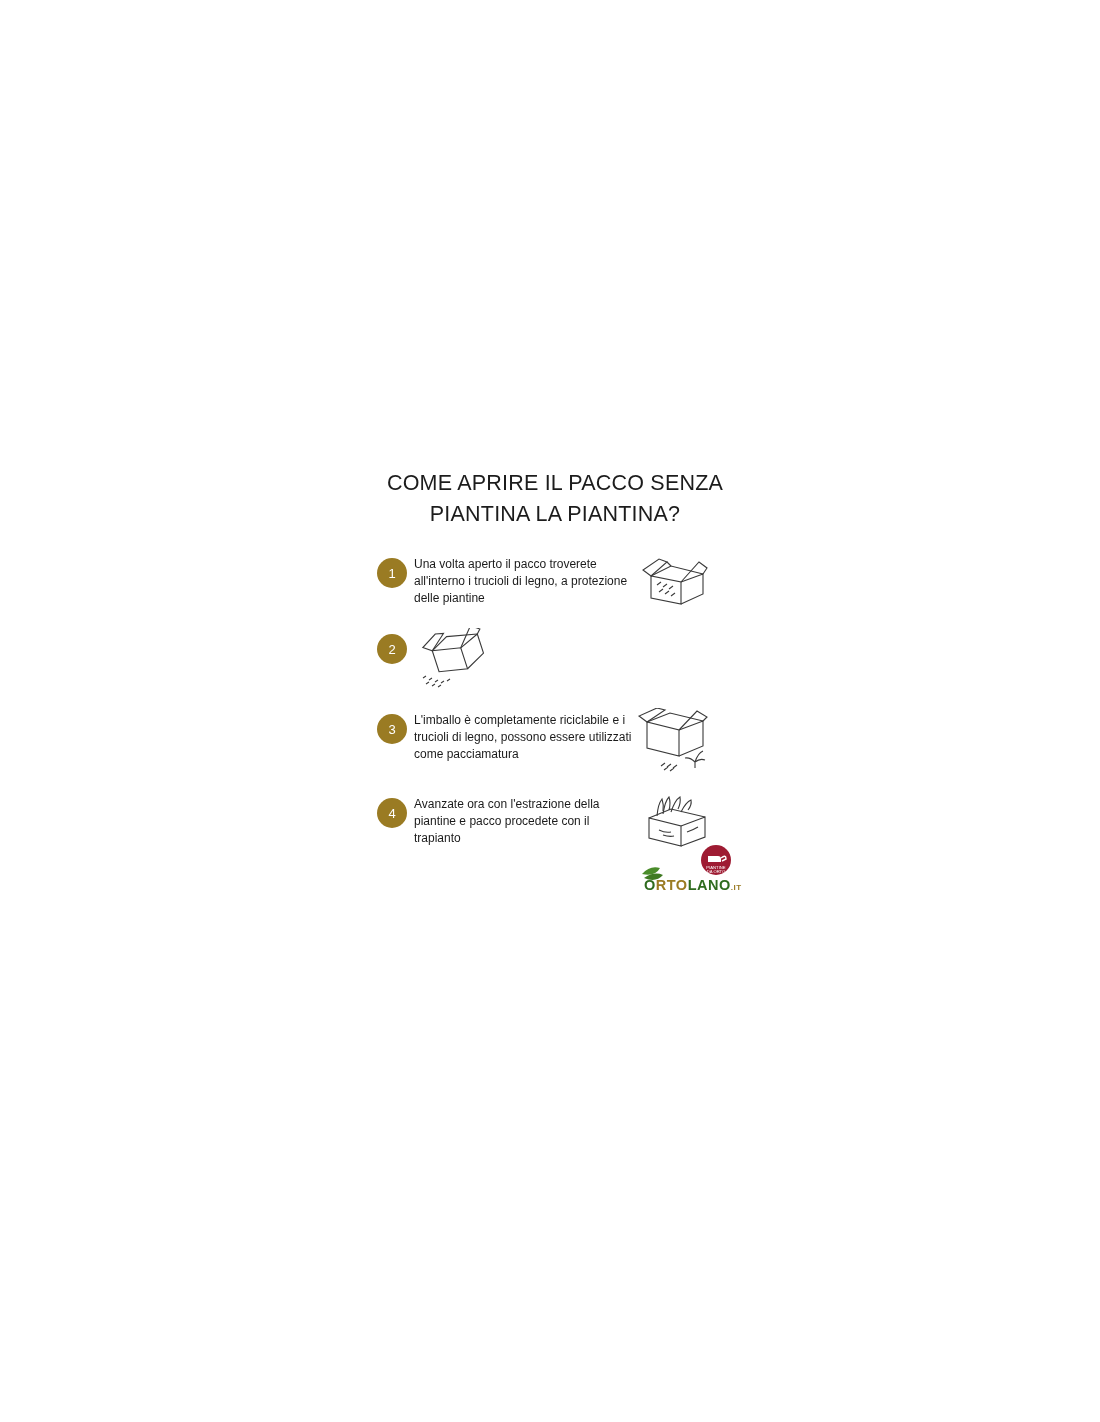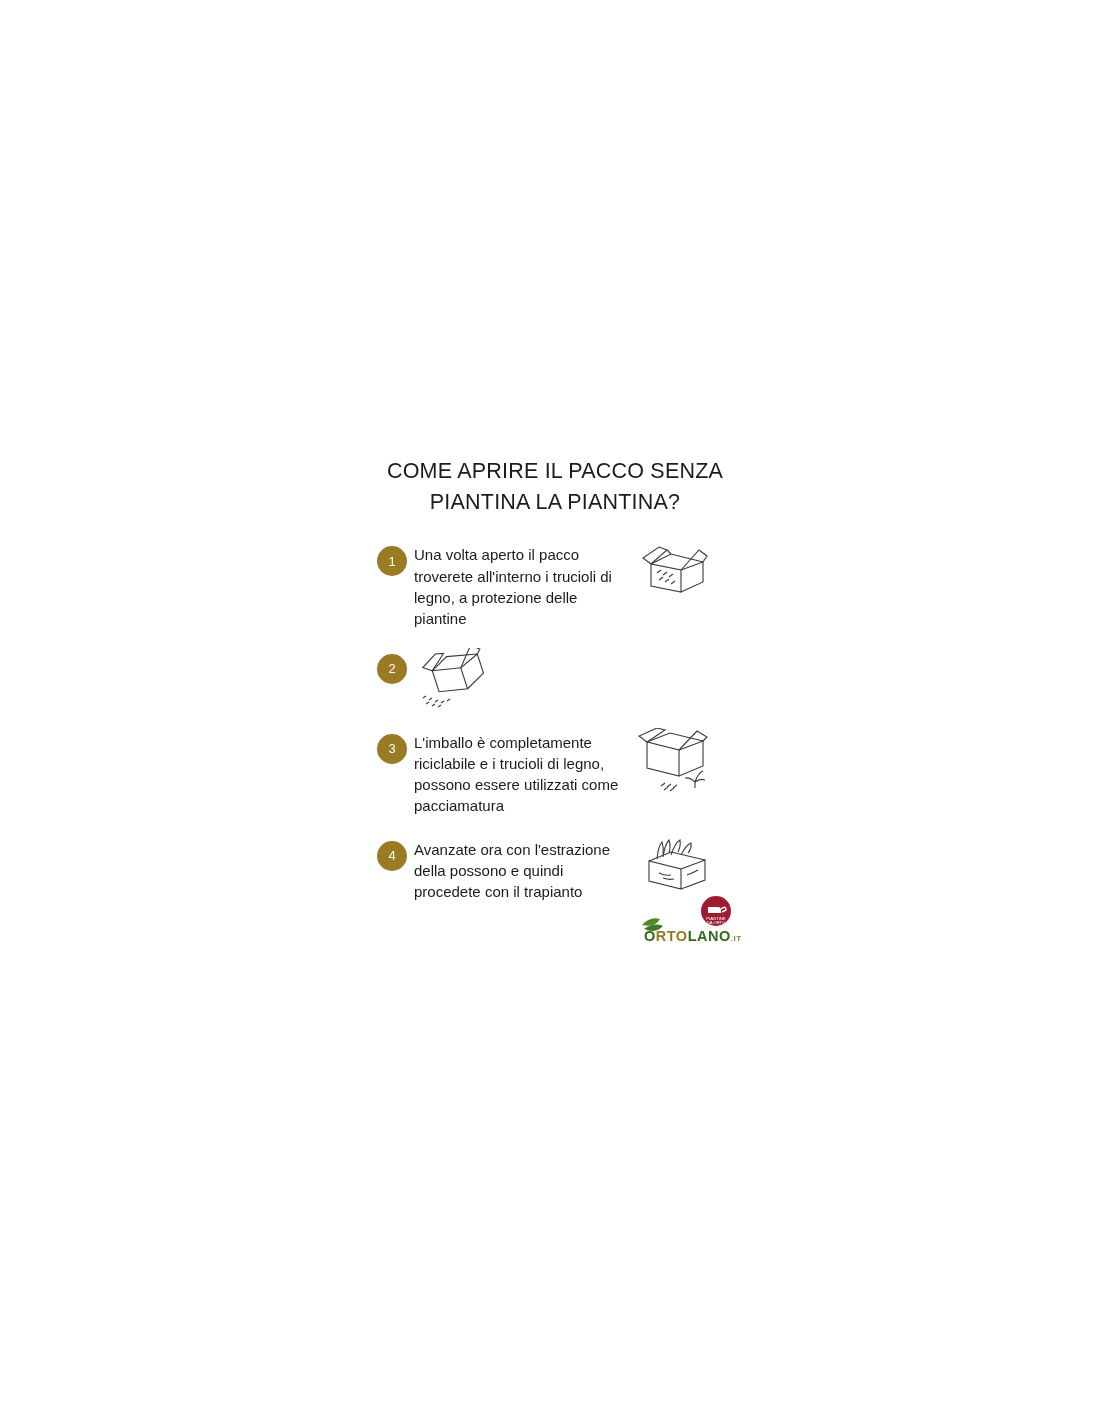--- a/index.html
+++ b/index.html
@@ -12,21 +12,21 @@
     height: 1422px;
     position: relative;
     font-family: "Liberation Sans", sans-serif;
     color: #1a1a1a;
     overflow: hidden;
   }
 
   .infographic {
     position: absolute;
     left: 370px;
-    top: 456px;
+    top: 468px;
     width: 380px;
   }
 
   .title {
     text-align: center;
     font-size: 21.5px;
     line-height: 1.45;
     letter-spacing: 0.2px;
     color: #1c1c1c;
     font-weight: 400;
@@ -74,21 +74,21 @@
     transform: translateX(-50%) rotate(45deg);
     width: 10px;
     height: 10px;
     background: #9a7b23;
     border-radius: 1px;
     z-index: -1;
   }
 
   .step-text {
     flex: 1 1 auto;
-    font-size: 15px;
+    font-size: 12px;
     line-height: 1.42;
     color: #1b1b1b;
     padding-top: 4px;
     padding-right: 4px;
     max-width: 218px;
   }
 
   .step-art {
     flex: 0 0 78px;
     width: 78px;
@@ -174,21 +174,21 @@
           <path d="M58 54 q3 -9 8 -11 M58 54 q-5 -5 -10 -4 M58 54 q5 -4 10 -2 M58 54 l0 6"></path>
           <path d="M24 58 l4 -3 M30 59 l4 -3 M36 60 l4 -3 M27 62 l4 -3 M33 63 l4 -3"></path>
         </svg>
       </div>
     </div>
 
     <div class="step">
       <div class="badge-wrap">
         <div class="badge">4</div>
       </div>
-      <div class="step-text">Avanzate ora con l'estrazione della possono e quindi procedete con il trapianto</div>
+      <div class="step-text">Avanzate ora con l'estrazione della piantine e pacco procedete con il trapianto</div>
       <div class="step-art">
         <svg width="76" height="60" viewBox="0 0 76 60" fill="none" stroke="#3a3a3a" stroke-width="1.1">
           <path d="M12 26 L12 46 L44 54 L44 34 Z"></path>
           <path d="M44 34 L68 25 L68 45 L44 54"></path>
           <path d="M12 26 L34 17 L68 25"></path>
           <path d="M20 24 q1 -12 5 -17 q2 6 1 12"></path>
           <path d="M26 22 q2 -13 6 -17 q2 6 0 13"></path>
           <path d="M34 20 q4 -12 9 -15 q1 6 -2 12"></path>
           <path d="M44 20 q5 -10 10 -12 q1 5 -3 10"></path>
           <path d="M22 38 q6 3 12 2 M26 43 q6 2 11 1"></path>

